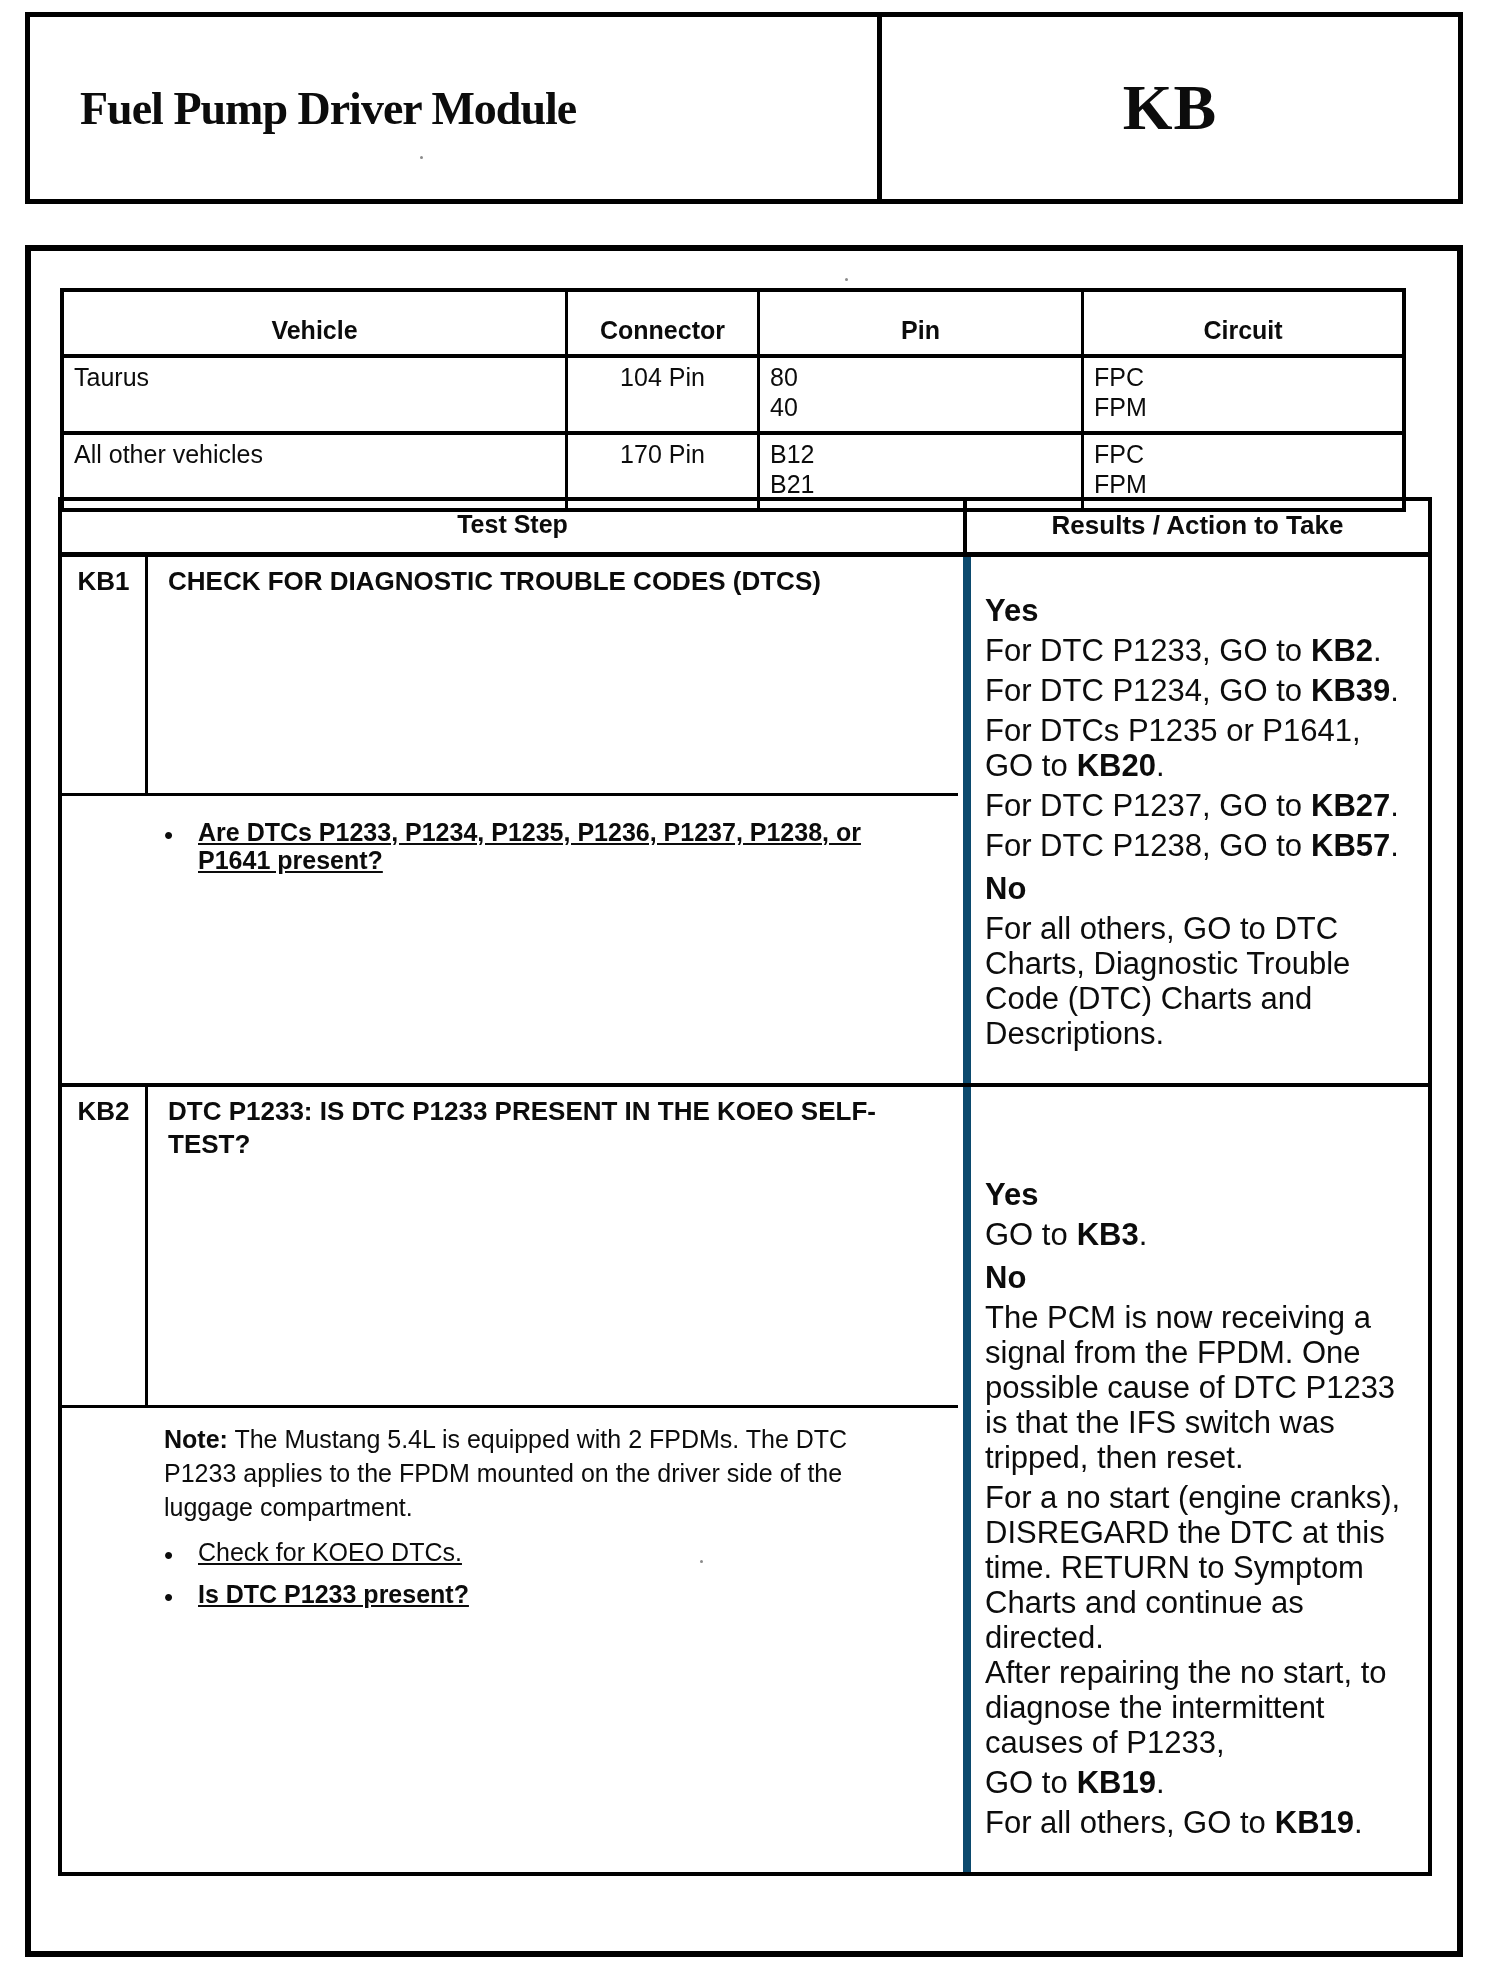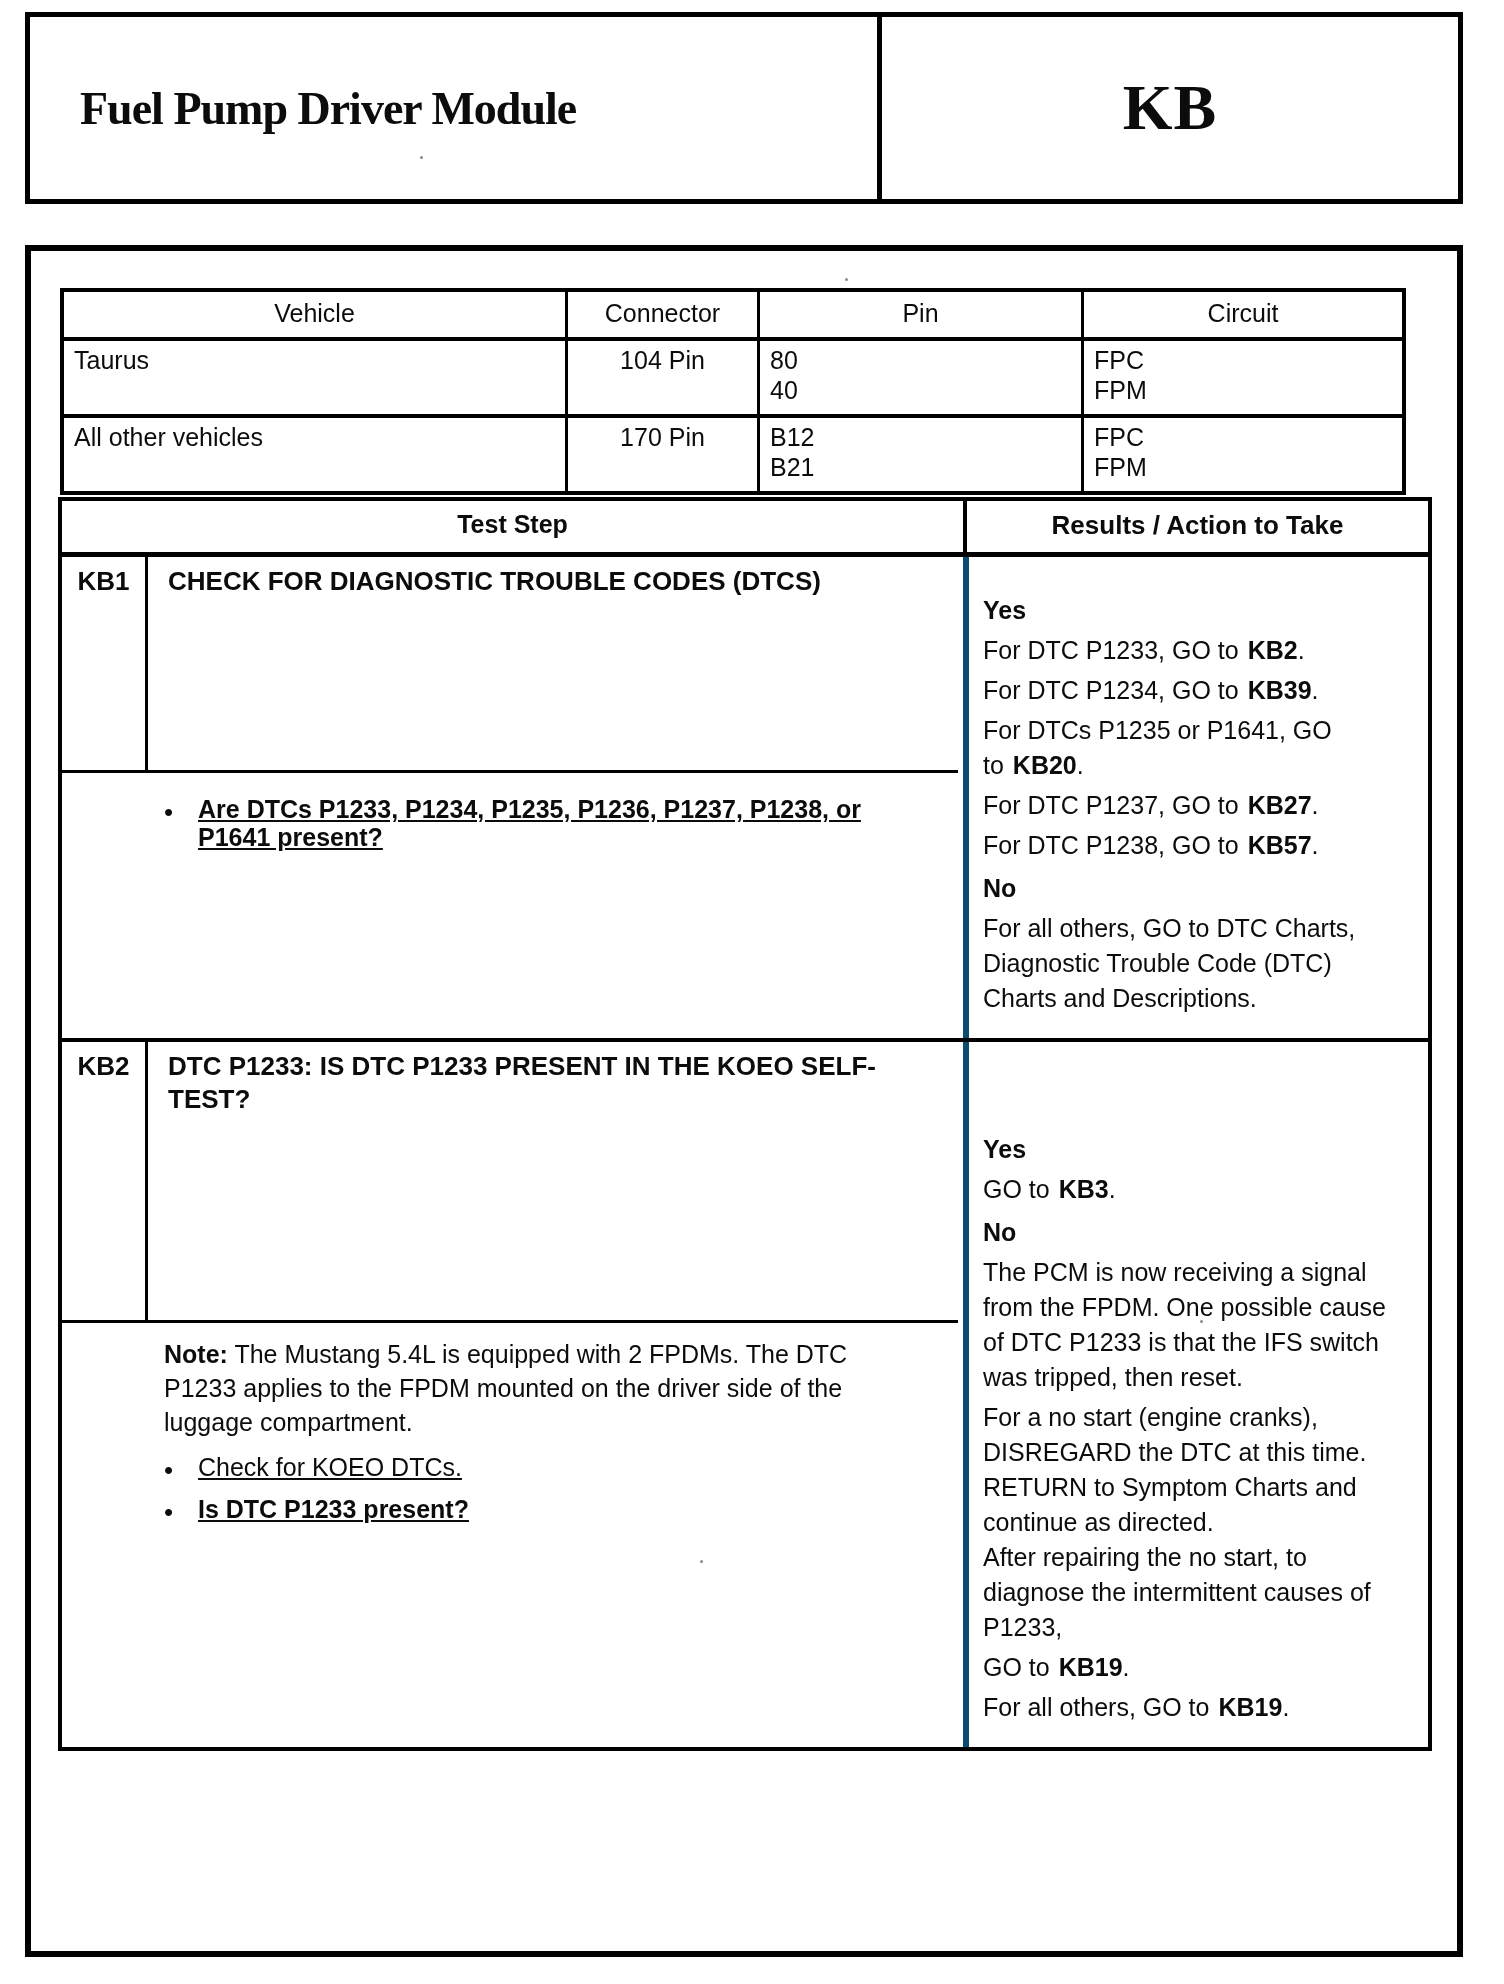--- a/index.html
+++ b/index.html
@@ -31,21 +31,21 @@
     position:absolute;left:25px;top:245px;width:1438px;height:1712px;
     border:6px solid #000;box-sizing:border-box;background:#fff;
   }
   
   .vehicle-table{
     position:absolute;left:29px;top:37px;width:1346px;
     border:4px solid #000;box-sizing:border-box;font-size:25px;
   }
   .v-header{display:grid;grid-template-columns:504px 192px 324px 1fr;border-bottom:4px solid #000;}
   .vh-cell{
-    text-align:center;font-weight:normal;padding:7px 0 9px;border-right:3px solid #000;
+    text-align:center;font-weight:bold;padding:24px 0 9px;border-right:3px solid #000;
   }
   .vh-cell.last{border-right:none;}
   .vrow{display:grid;grid-template-columns:504px 192px 324px 1fr;}
   .vrow + .vrow{border-top:4px solid #000;}
   .vcell{padding:4px 10px 9px;line-height:30px;border-right:3px solid #000;}
   .vcell.center{text-align:center;}
   .vcell.last{border-right:none;}
   
   .test-table{
     position:absolute;left:27px;top:246px;width:1374px;
@@ -68,22 +68,22 @@
     font-weight:bold;font-size:26px;padding:8px 30px 11px 20px;line-height:33px;max-width:760px;
   }
   .step-body{grid-column:1 / 3;grid-row:2;padding:14px 36px 26px 102px;line-height:34px;}
   .note{max-width:726px;margin-bottom:14px;}
   .bullet{display:flex;margin-top:8px;}
   .dot{width:34px;flex:0 0 34px;font-size:26px;line-height:34px;}
   .btext{max-width:676px;line-height:28px;text-decoration:underline;}
   .b{font-weight:bold;}
   .ref{margin-left:9px;font-weight:bold;}
   .step-results{
-    grid-column:3;grid-row:1 / 3;border-left:6px solid #0c4a6e;
-    padding:36px 16px 22px 14px;line-height:35px;font-size:25px;
+    grid-column:3;grid-row:1 / 3;border-left:8px solid #0c4a6e;
+    padding:36px 16px 32px 14px;line-height:35px;font-size:31px;
   }
   .step[data-step-id="KB2"] .step-results{padding-top:90px;}
   .res-label{font-weight:bold;margin-top:8px;}
   .res-para{margin-top:5px;}
   .res-para.tight{margin-top:0;}
   .step-results > :first-child{margin-top:0;}
   
   .speck{position:absolute;background:#2b2b2b;border-radius:50%;width:3px;height:3px;opacity:.55;}
 </style>
 </head>

